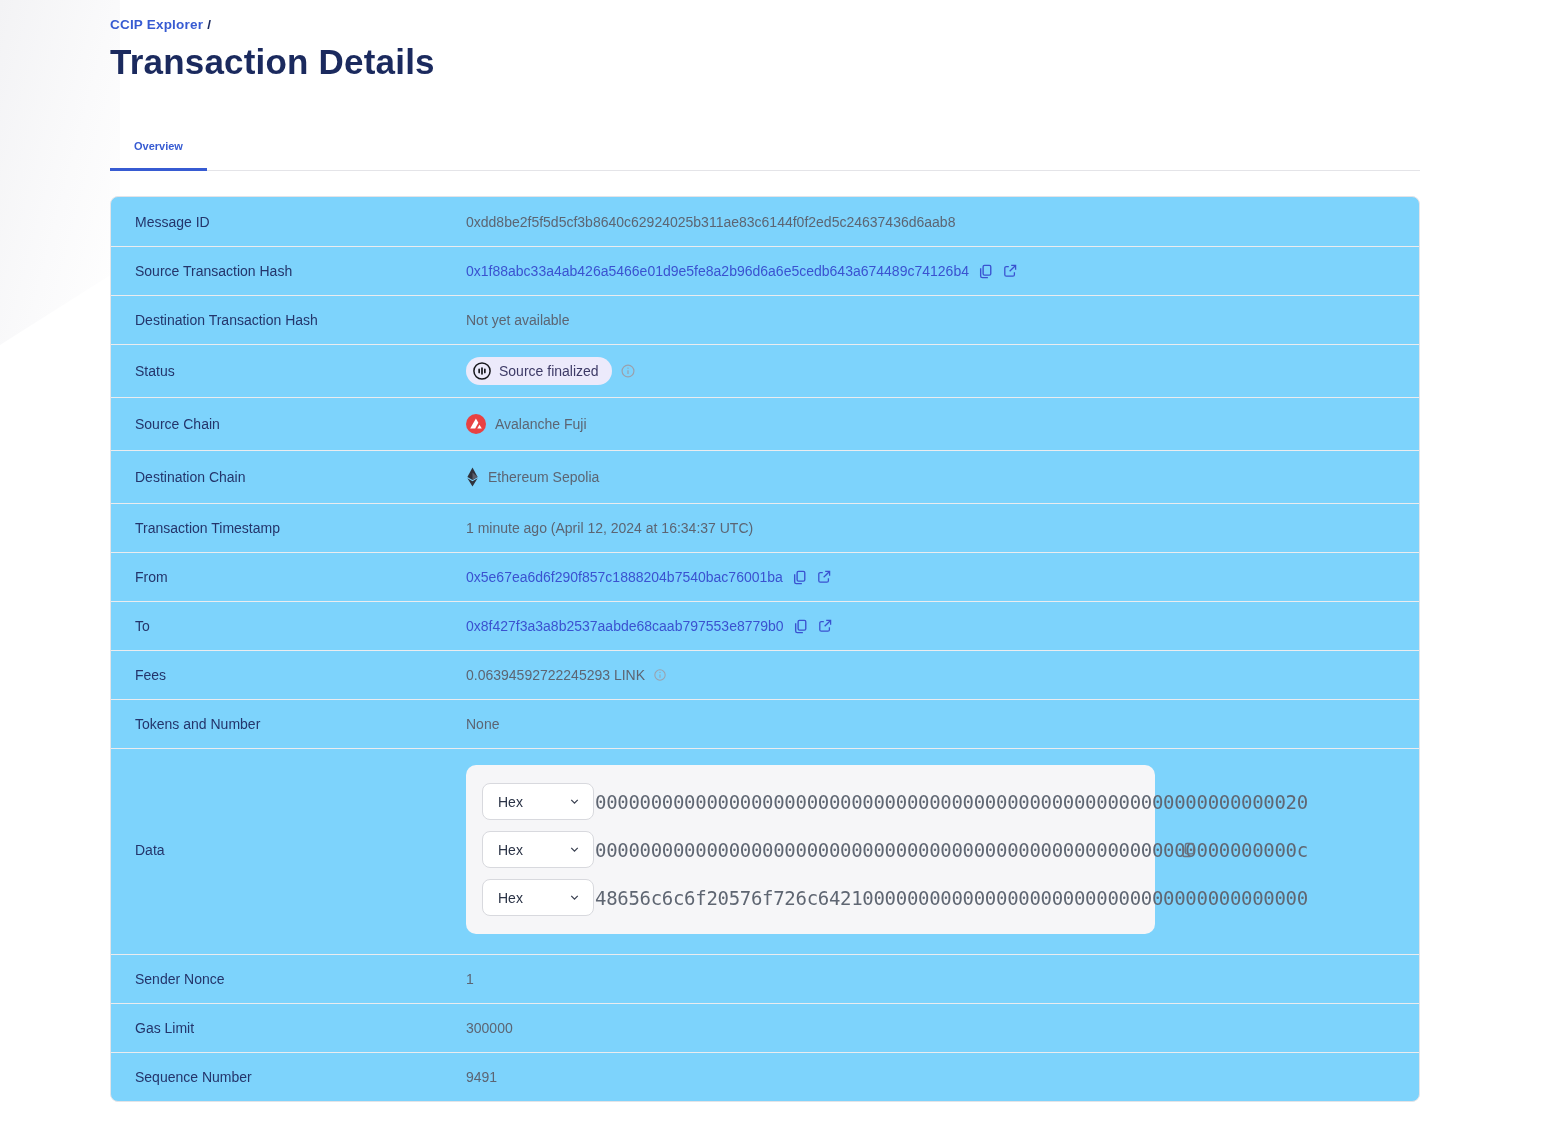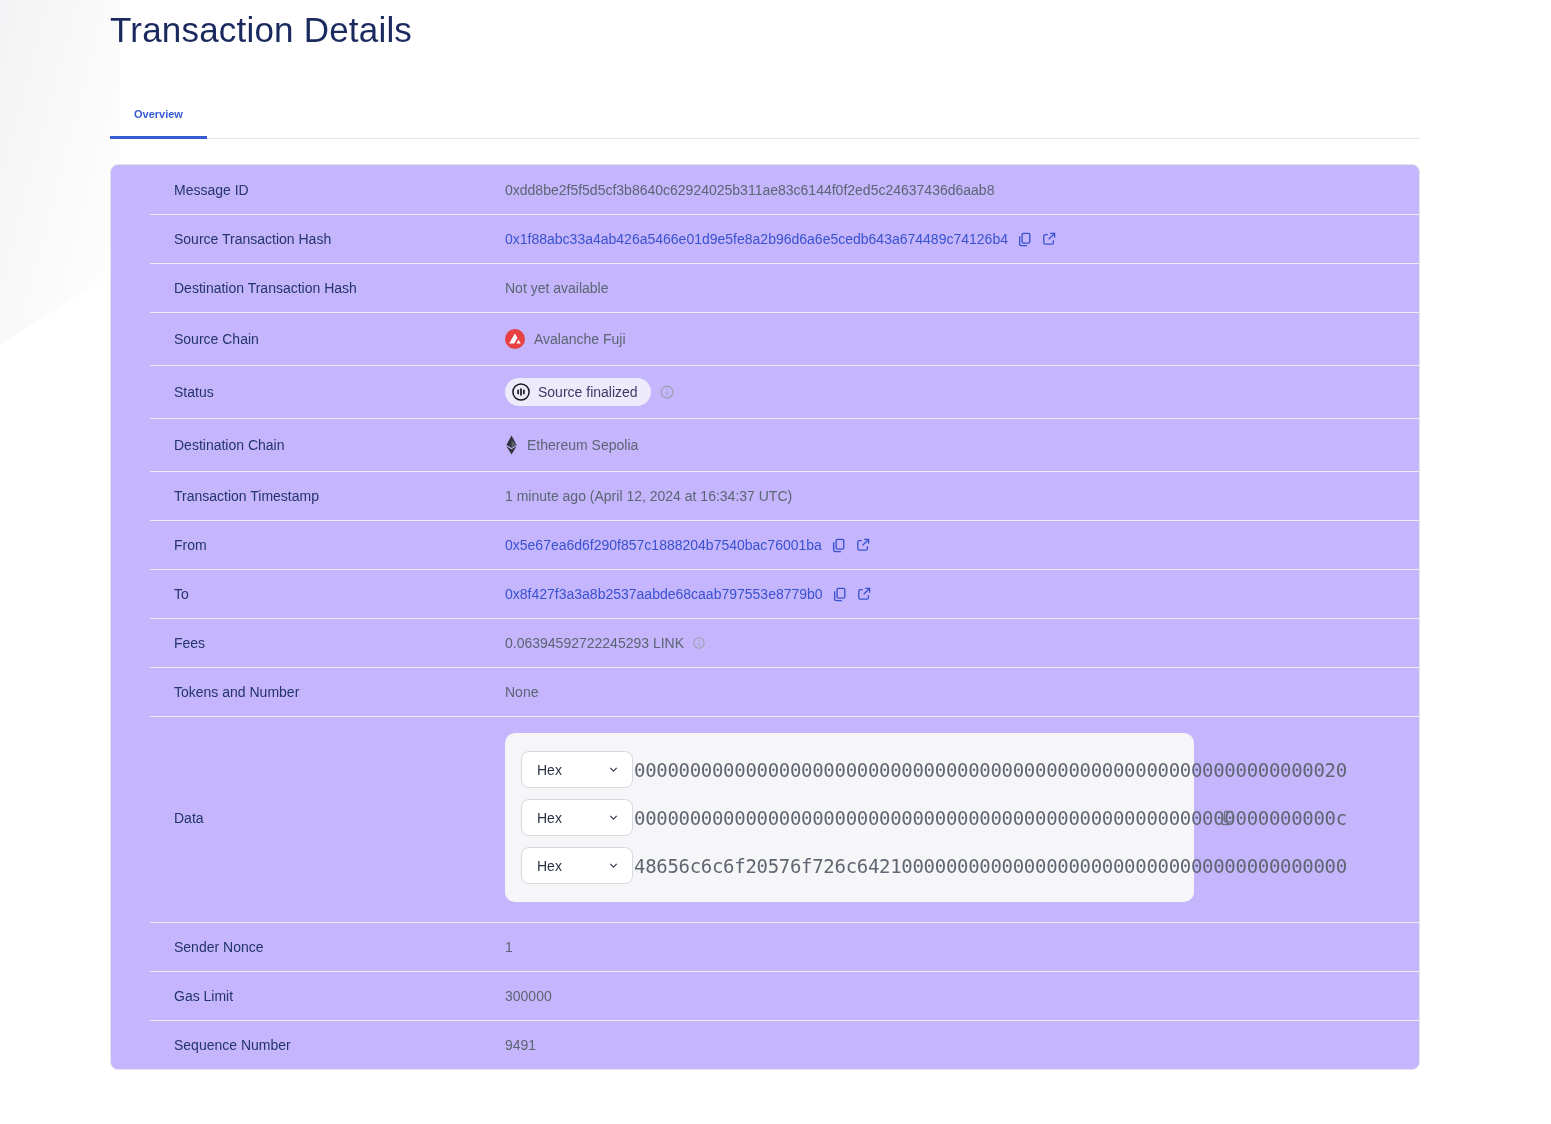--- a/index.html
+++ b/index.html
@@ -20,41 +20,40 @@
     pointer-events: none;
   }
   .content { position: absolute; left: 110px; top: 0; width: 1310px; }
 
   
   .breadcrumb { padding-top: 17px; font-size: 13.5px; font-weight: bold; letter-spacing: .2px; }
   .breadcrumb a { color: #375bd2; text-decoration: none; cursor: pointer; }
   .breadcrumb .sep { color: #1b2a5e; margin-left: 4px; }
 
   
-  h1.page-title { margin-top: 10px; font-size: 35px; font-weight: normal; color: #1b2a5e; letter-spacing: .2px; }
+  h1.page-title { margin-top: 10px; font-size: 35px; font-weight: bold; color: #1b2a5e; letter-spacing: .2px; }
 
   
   .tabs { margin-top: 46px; border-bottom: 1px solid #e4e4e8; display: flex; }
   .tab {
     padding: 12px 24px 16px 24px;
     font-size: 11px; font-weight: bold;
     color: #375bd2; cursor: pointer;
     border-bottom: 3px solid transparent;
     margin-bottom: -1px;
   }
   .tab.active { border-bottom-color: #375bd2; }
 
   
   .card {
     margin-top: 25px;
     border: 1px solid #e3e4e8;
     border-radius: 8px;
-    background: #c4b5fd;
+    background: #7dd3fc;
     overflow: hidden;
-    padding-left: 39px;
   }
   .row {
     display: flex; align-items: center;
     min-height: 49px;
     padding: 6px 24px;
     border-top: 1px solid #ebecef;
     font-size: 14px;
   }
   .row:first-child { border-top: none; }
   .row .label { flex: 0 0 331px; color: #24356b; font-weight: 500; }
@@ -102,20 +101,23 @@
 
   svg { display: block; }
 </style>
 </head>
 <body>
 
 <div class="corner-decor"></div>
 
 <div class="content">
 
+  <div class="breadcrumb">
+    <a>CCIP Explorer</a><span class="sep">/</span>
+  </div>
 
   <h1 class="page-title">Transaction Details</h1>
 
   <div class="tabs">
     <div class="tab active">Overview</div>
   </div>
 
   <div class="card">
 
     <div class="row">
@@ -143,36 +145,20 @@
             </svg>
         </span>
       </div>
     </div>
 
     <div class="row">
       <div class="label">Destination Transaction Hash</div>
       <div class="value">
           <span>Not yet available</span>
         </div>
-    </div>
-
-    <div class="row tall">
-      <div class="label">Source Chain</div>
-      <div class="value">
-        <span class="chain">
-          <span class="icon-static">
-            <svg width="20" height="20" viewBox="0 0 20 20">
-                <circle cx="10" cy="10" r="10" fill="#e84142"></circle>
-                <polygon points="9.9,4.4 12.4,8.8 9.2,14.6 4.2,14.6" fill="#ffffff"></polygon>
-                <polygon points="13.5,10.7 15.8,14.6 11.3,14.6" fill="#ffffff"></polygon>
-              </svg>
-          </span>
-          <span>Avalanche Fuji</span>
-        </span>
-      </div>
     </div>
 
     <div class="row tall">
       <div class="label">Status</div>
       <div class="value">
         <span class="badge">
           <span class="icon-static">
             <svg width="20" height="20" viewBox="0 0 20 20">
                 <circle cx="10" cy="10" r="8.1" fill="none" stroke="#17171c" stroke-width="1.5"></circle>
                 <rect x="6.3" y="7.6" width="1.7" height="4.8" rx="0.8" fill="#17171c"></rect>
@@ -181,20 +167,36 @@
               </svg>
           </span>
           <span>Source finalized</span>
         </span>
         <span class="icon-btn">
           <svg width="16" height="16" viewBox="0 0 20 20" fill="none" stroke="#9aa1ad" stroke-width="1.5">
               <circle cx="10" cy="10" r="7.4"></circle>
               <line x1="10" y1="9.2" x2="10" y2="13.8"></line>
               <circle cx="10" cy="6.4" r="0.9" fill="#9aa1ad" stroke="none"></circle>
             </svg>
+        </span>
+      </div>
+    </div>
+
+    <div class="row tall">
+      <div class="label">Source Chain</div>
+      <div class="value">
+        <span class="chain">
+          <span class="icon-static">
+            <svg width="20" height="20" viewBox="0 0 20 20">
+                <circle cx="10" cy="10" r="10" fill="#e84142"></circle>
+                <polygon points="9.9,4.4 12.4,8.8 9.2,14.6 4.2,14.6" fill="#ffffff"></polygon>
+                <polygon points="13.5,10.7 15.8,14.6 11.3,14.6" fill="#ffffff"></polygon>
+              </svg>
+          </span>
+          <span>Avalanche Fuji</span>
         </span>
       </div>
     </div>
 
     <div class="row tall">
       <div class="label">Destination Chain</div>
       <div class="value">
         <span class="chain">
           <span class="icon-static">
             <svg width="13" height="20" viewBox="0 0 13 20">

